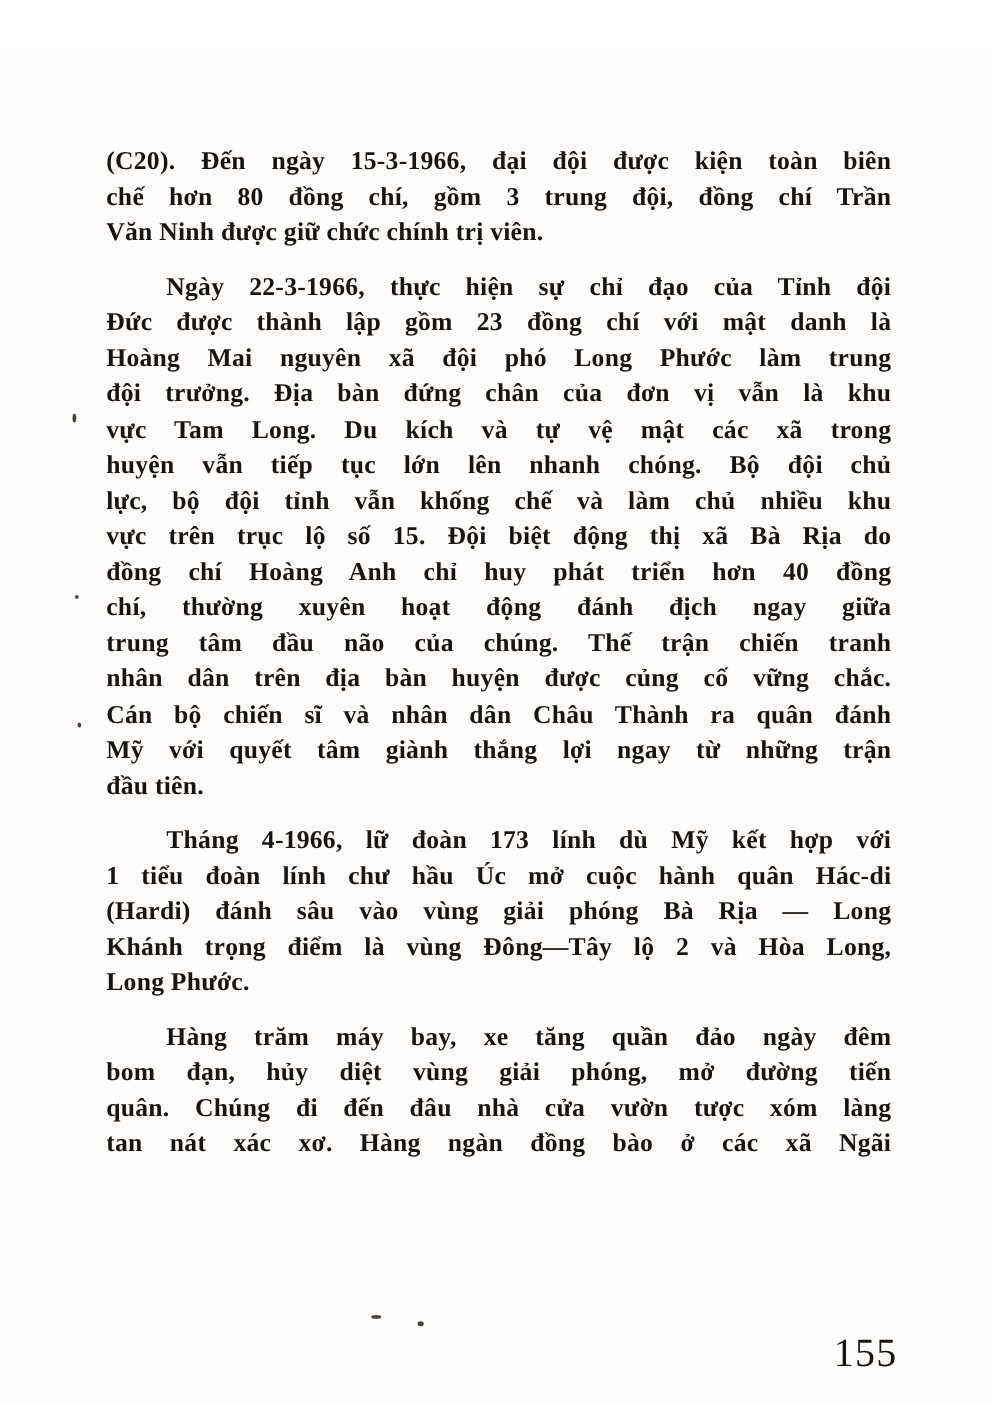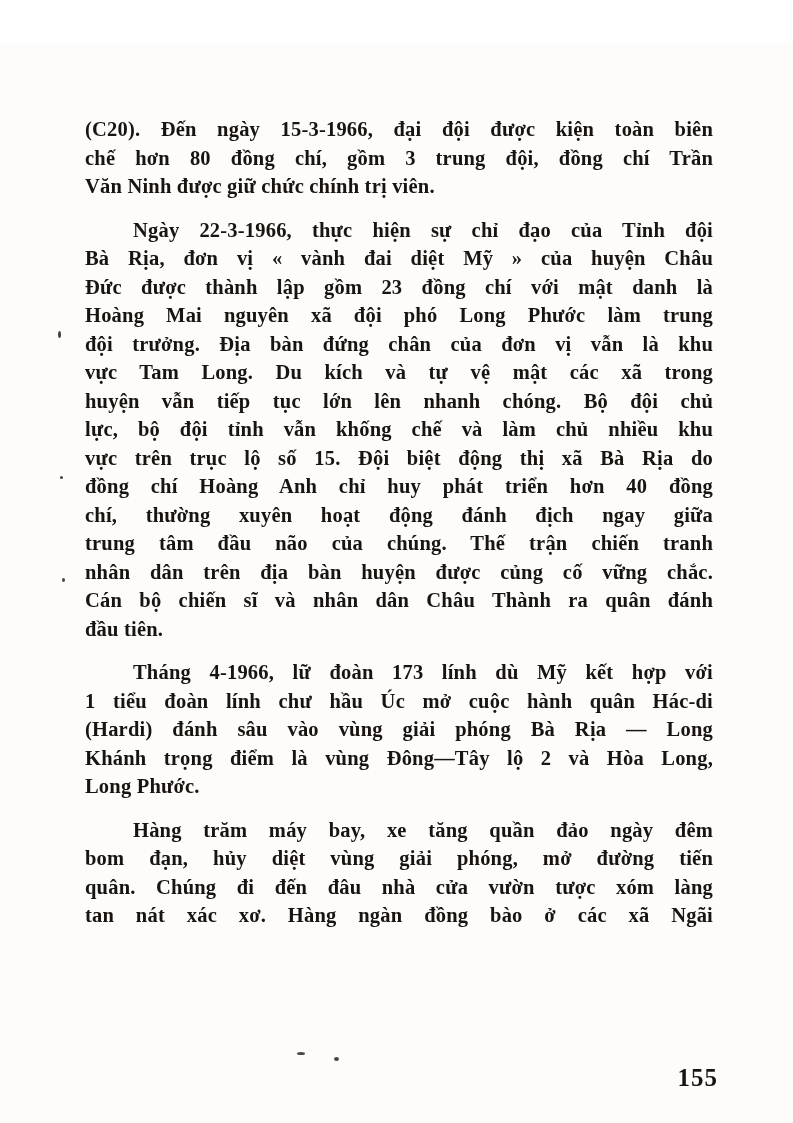--- a/index.html
+++ b/index.html
@@ -36,22 +36,22 @@
     height: 28.5px;
     overflow: hidden;
     text-rendering: optimizeLegibility;
   }
   .line.indent { text-indent: 48px; }
   .line.no-stretch { text-align-last: left; }
   .page-number {
     position: absolute;
     top: 1020px;
     right: 75px;
-    font-size: 25px;
-    font-weight: 700;
+    font-size: 32px;
+    font-weight: 400;
     letter-spacing: 1px;
   }
   .speck {
     position: absolute;
     background: #4a443c;
     border-radius: 50%;
   }
   .speck.s1 { left: 58px;  top: 287px;  width: 3px; height: 7px; }
   .speck.s2 { left: 60px;  top: 432px;  width: 3px; height: 3px; }
   .speck.s3 { left: 62px;  top: 534px;  width: 3px; height: 4px; }
@@ -63,33 +63,33 @@
 
 <div class="page">
   <div class="text-block">
       <div class="para">
         <div class="line">(C20). Đến ngày 15-3-1966, đại đội được kiện toàn biên</div>
         <div class="line">chế hơn 80 đồng chí, gồm 3 trung đội, đồng chí Trần</div>
         <div class="line no-stretch">Văn Ninh được giữ chức chính trị viên.</div>
       </div>
       <div class="para">
         <div class="line indent">Ngày 22-3-1966, thực hiện sự chỉ đạo của Tỉnh đội</div>
-        <div class="line">Bà Rịa, đơn vị « vành đai diệt Mỹ » của huyện Châu</div>
         <div class="line">Đức được thành lập gồm 23 đồng chí với mật danh là</div>
         <div class="line">Hoàng Mai nguyên xã đội phó Long Phước làm trung</div>
         <div class="line">đội trưởng. Địa bàn đứng chân của đơn vị vẫn là khu</div>
         <div class="line">vực Tam Long. Du kích và tự vệ mật các xã trong</div>
         <div class="line">huyện vẫn tiếp tục lớn lên nhanh chóng. Bộ đội chủ</div>
         <div class="line">lực, bộ đội tỉnh vẫn khống chế và làm chủ nhiều khu</div>
         <div class="line">vực trên trục lộ số 15. Đội biệt động thị xã Bà Rịa do</div>
         <div class="line">đồng chí Hoàng Anh chỉ huy phát triển hơn 40 đồng</div>
         <div class="line">chí, thường xuyên hoạt động đánh địch ngay giữa</div>
         <div class="line">trung tâm đầu não của chúng. Thế trận chiến tranh</div>
         <div class="line">nhân dân trên địa bàn huyện được củng cố vững chắc.</div>
         <div class="line">Cán bộ chiến sĩ và nhân dân Châu Thành ra quân đánh</div>
+        <div class="line">Mỹ với quyết tâm giành thắng lợi ngay từ những trận</div>
         <div class="line no-stretch">đầu tiên.</div>
       </div>
       <div class="para">
         <div class="line indent">Tháng 4-1966, lữ đoàn 173 lính dù Mỹ kết hợp với</div>
         <div class="line">1 tiểu đoàn lính chư hầu Úc mở cuộc hành quân Hác-di</div>
         <div class="line">(Hardi) đánh sâu vào vùng giải phóng Bà Rịa — Long</div>
         <div class="line">Khánh trọng điểm là vùng Đông—Tây lộ 2 và Hòa Long,</div>
         <div class="line no-stretch">Long Phước.</div>
       </div>
       <div class="para">

